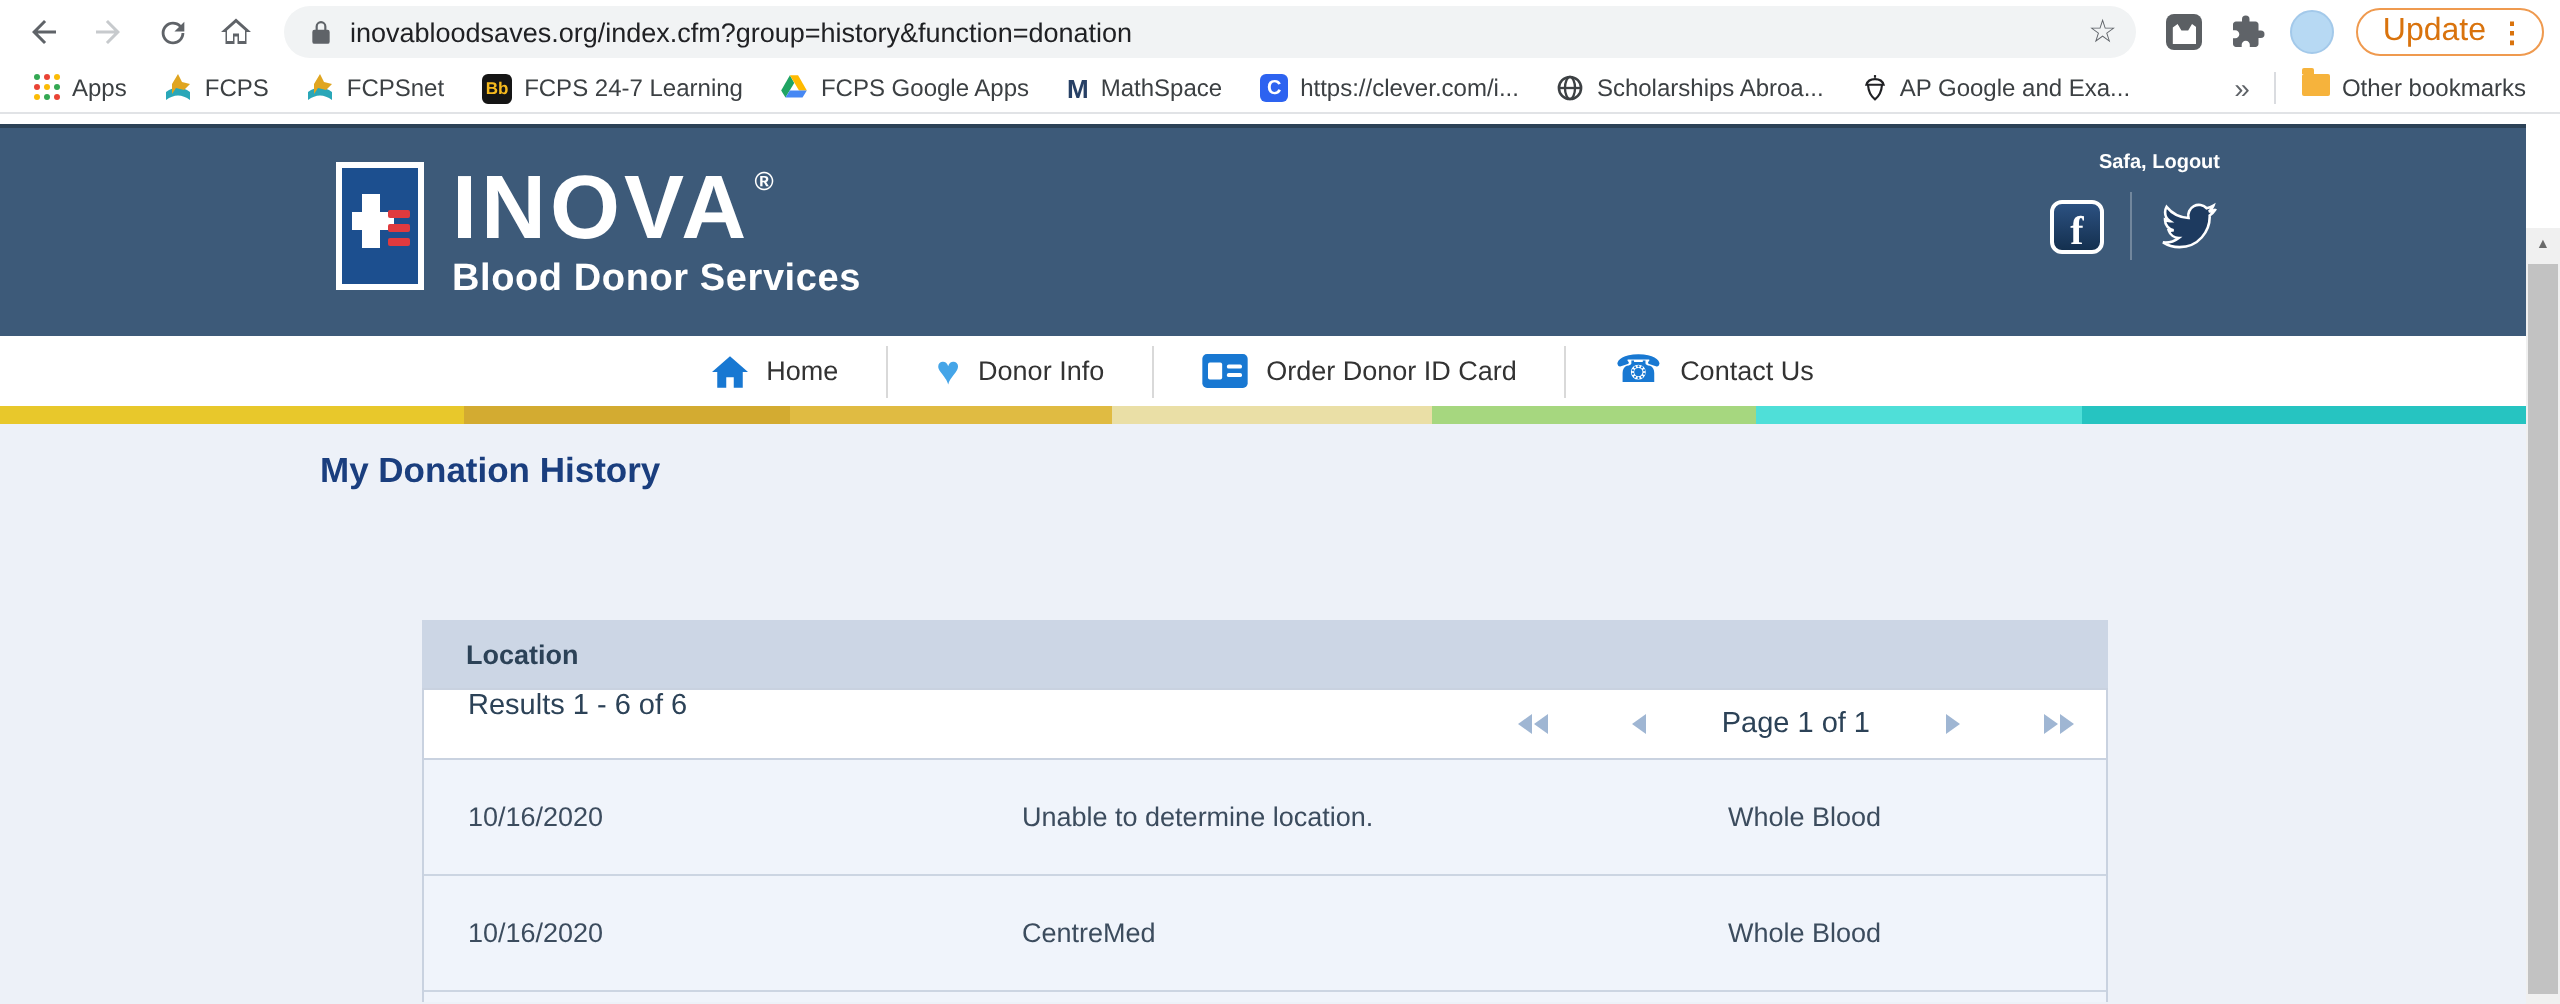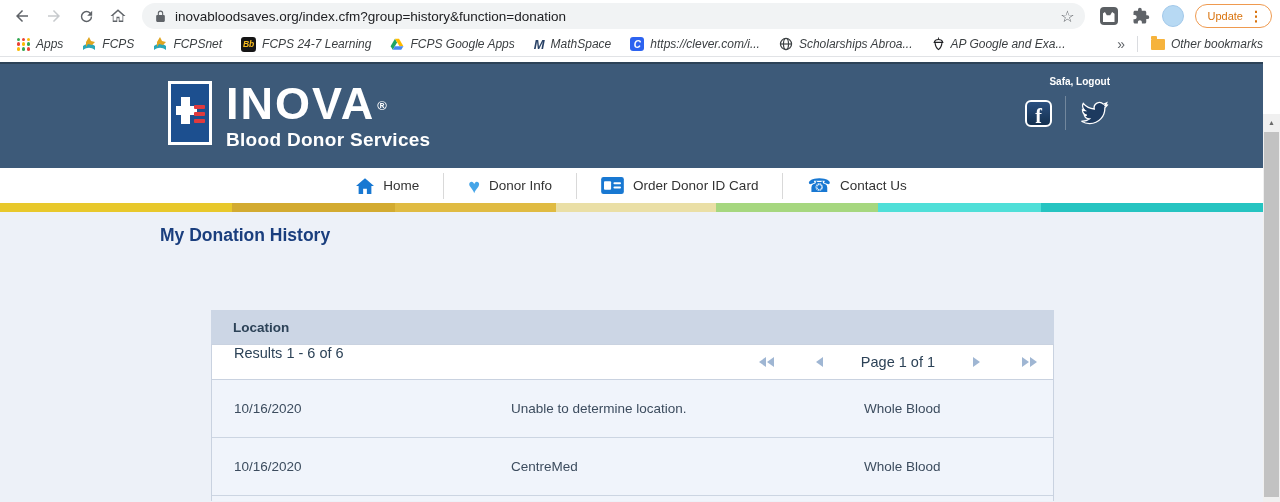--- a/index.html
+++ b/index.html
@@ -12,26 +12,26 @@
   .omnibox { flex:1; height:26px; background:#f1f3f4; border-radius:13px; margin:0 6px;
     display:flex; align-items:center; padding:0 10px 0 12px; }
   .omnibox .url { flex:1; font-size:13.5px; color:#202124; margin-left:8px; white-space:nowrap; overflow:hidden; }
   .star-glyph { font-size:16px; color:#5f6368; }
   .ext-cat { width:18px; height:18px; background:#5b5f63; border-radius:4px; position:relative; }
   .ext-cat .cat-face { position:absolute; left:3px; right:3px; bottom:3px; height:10px; background:#fff;
     clip-path:polygon(0 100%,0 18%,20% 0,36% 32%,64% 32%,80% 0,100% 18%,100% 100%); }
   .avatar { width:22px; height:22px; border-radius:50%; background:#b7d9f3; border:1px solid #a3c9ea; }
   .update-pill { height:24px; border:1.5px solid #ef9a4f; border-radius:13px; display:flex; align-items:center;
     padding:0 8px 0 12px; gap:6px; margin-left:4px; background:#fff; }
-  .update-pill .upd-label { color:#d9730d; font-size:11px; }
+  .update-pill .upd-label { color:#d9730d; font-size:16px; }
   .update-pill .dots { color:#d9730d; font-size:14px; font-weight:bold; }
 
   .bookmarks { height:25px; background:#fff; border-bottom:1px solid #e1e3e6; display:flex; align-items:center;
     padding:0 12px; gap:9px; font-size:12px; color:#3c4043; }
-  .bm { display:flex; align-items:center; gap:6px; padding:0 5px; white-space:nowrap;font-style:italic; }
+  .bm { display:flex; align-items:flex-start; gap:6px; padding:0 5px; white-space:nowrap; }
   .bm-right { margin-left:auto; display:flex; align-items:center; gap:8px; }
   .bm-divider { width:1px; height:16px; background:#dadce0; }
   .chevrons { color:#5f6368; font-size:14px; padding:0 4px; }
   .apps-grid { width:13px; height:13px; display:grid; grid-template-columns:repeat(3,1fr); gap:1.5px; }
   .apps-grid i { border-radius:50%; }
   .apps-grid i:nth-child(1){background:#34a853}.apps-grid i:nth-child(2){background:#ea4335}.apps-grid i:nth-child(3){background:#fbbc05}
   .apps-grid i:nth-child(4){background:#ea4335}.apps-grid i:nth-child(5){background:#fbbc05}.apps-grid i:nth-child(6){background:#34a853}
   .apps-grid i:nth-child(7){background:#fbbc05}.apps-grid i:nth-child(8){background:#34a853}.apps-grid i:nth-child(9){background:#ea4335}
   .bb-box { width:15px; height:15px; background:#151515; border-radius:3px; color:#f5b91e; font-weight:bold;
     font-size:8.5px; display:flex; align-items:center; justify-content:center; }
@@ -42,21 +42,21 @@
   .folder:before { content:""; position:absolute; top:-3px; left:0; width:6px; height:3px; background:#f6b33c;
     border-radius:1px 1px 0 0; }
 
   
   .site { position:relative; height:445px; background:#fff; }
   .site-inner { margin-right:17px; }
   .white-strip { height:5px; background:#fff; }
   .site-header { height:106px; background:#3d5a79; border-top:2px solid #2c4257; position:relative; }
   .logo-block { position:absolute; left:168px; top:17px; display:flex; }
   .logo-mark { margin-right:14px; }
-  .logo-texts .inova-line { color:#fff; font-size:45px; font-weight:bold; letter-spacing:2px; line-height:1.0; display:flex;align-items:center; }
+  .logo-texts .inova-line { color:#fff; font-size:45px; font-weight:bold; letter-spacing:2px; line-height:1.0; display:flex; }
   .logo-texts .reg { font-size:13px; font-weight:bold; margin-top:3px; margin-left:2px; }
   .logo-texts .subtitle { color:#fff; font-size:19px; font-weight:bold; margin-top:3px; letter-spacing:0.3px; }
   .user-block { position:absolute; right:153px; top:12px; display:flex; flex-direction:column; align-items:flex-end; }
   .user-text { color:#fff; font-weight:bold; font-size:10px; }
   .social-row { display:flex; align-items:center; gap:13px; margin-top:9px; }
   .fb-icon { width:27px; height:27px; border:2px solid #fff; border-radius:6px;
     background:linear-gradient(#2c5181,#14304f); color:#fff; display:flex; align-items:flex-end; justify-content:center;
     font-family:"Liberation Serif", serif; font-weight:bold; font-size:20px; line-height:0.9; overflow:hidden; }
   .social-divider { width:1px; height:34px; background:#72879d; }
 

